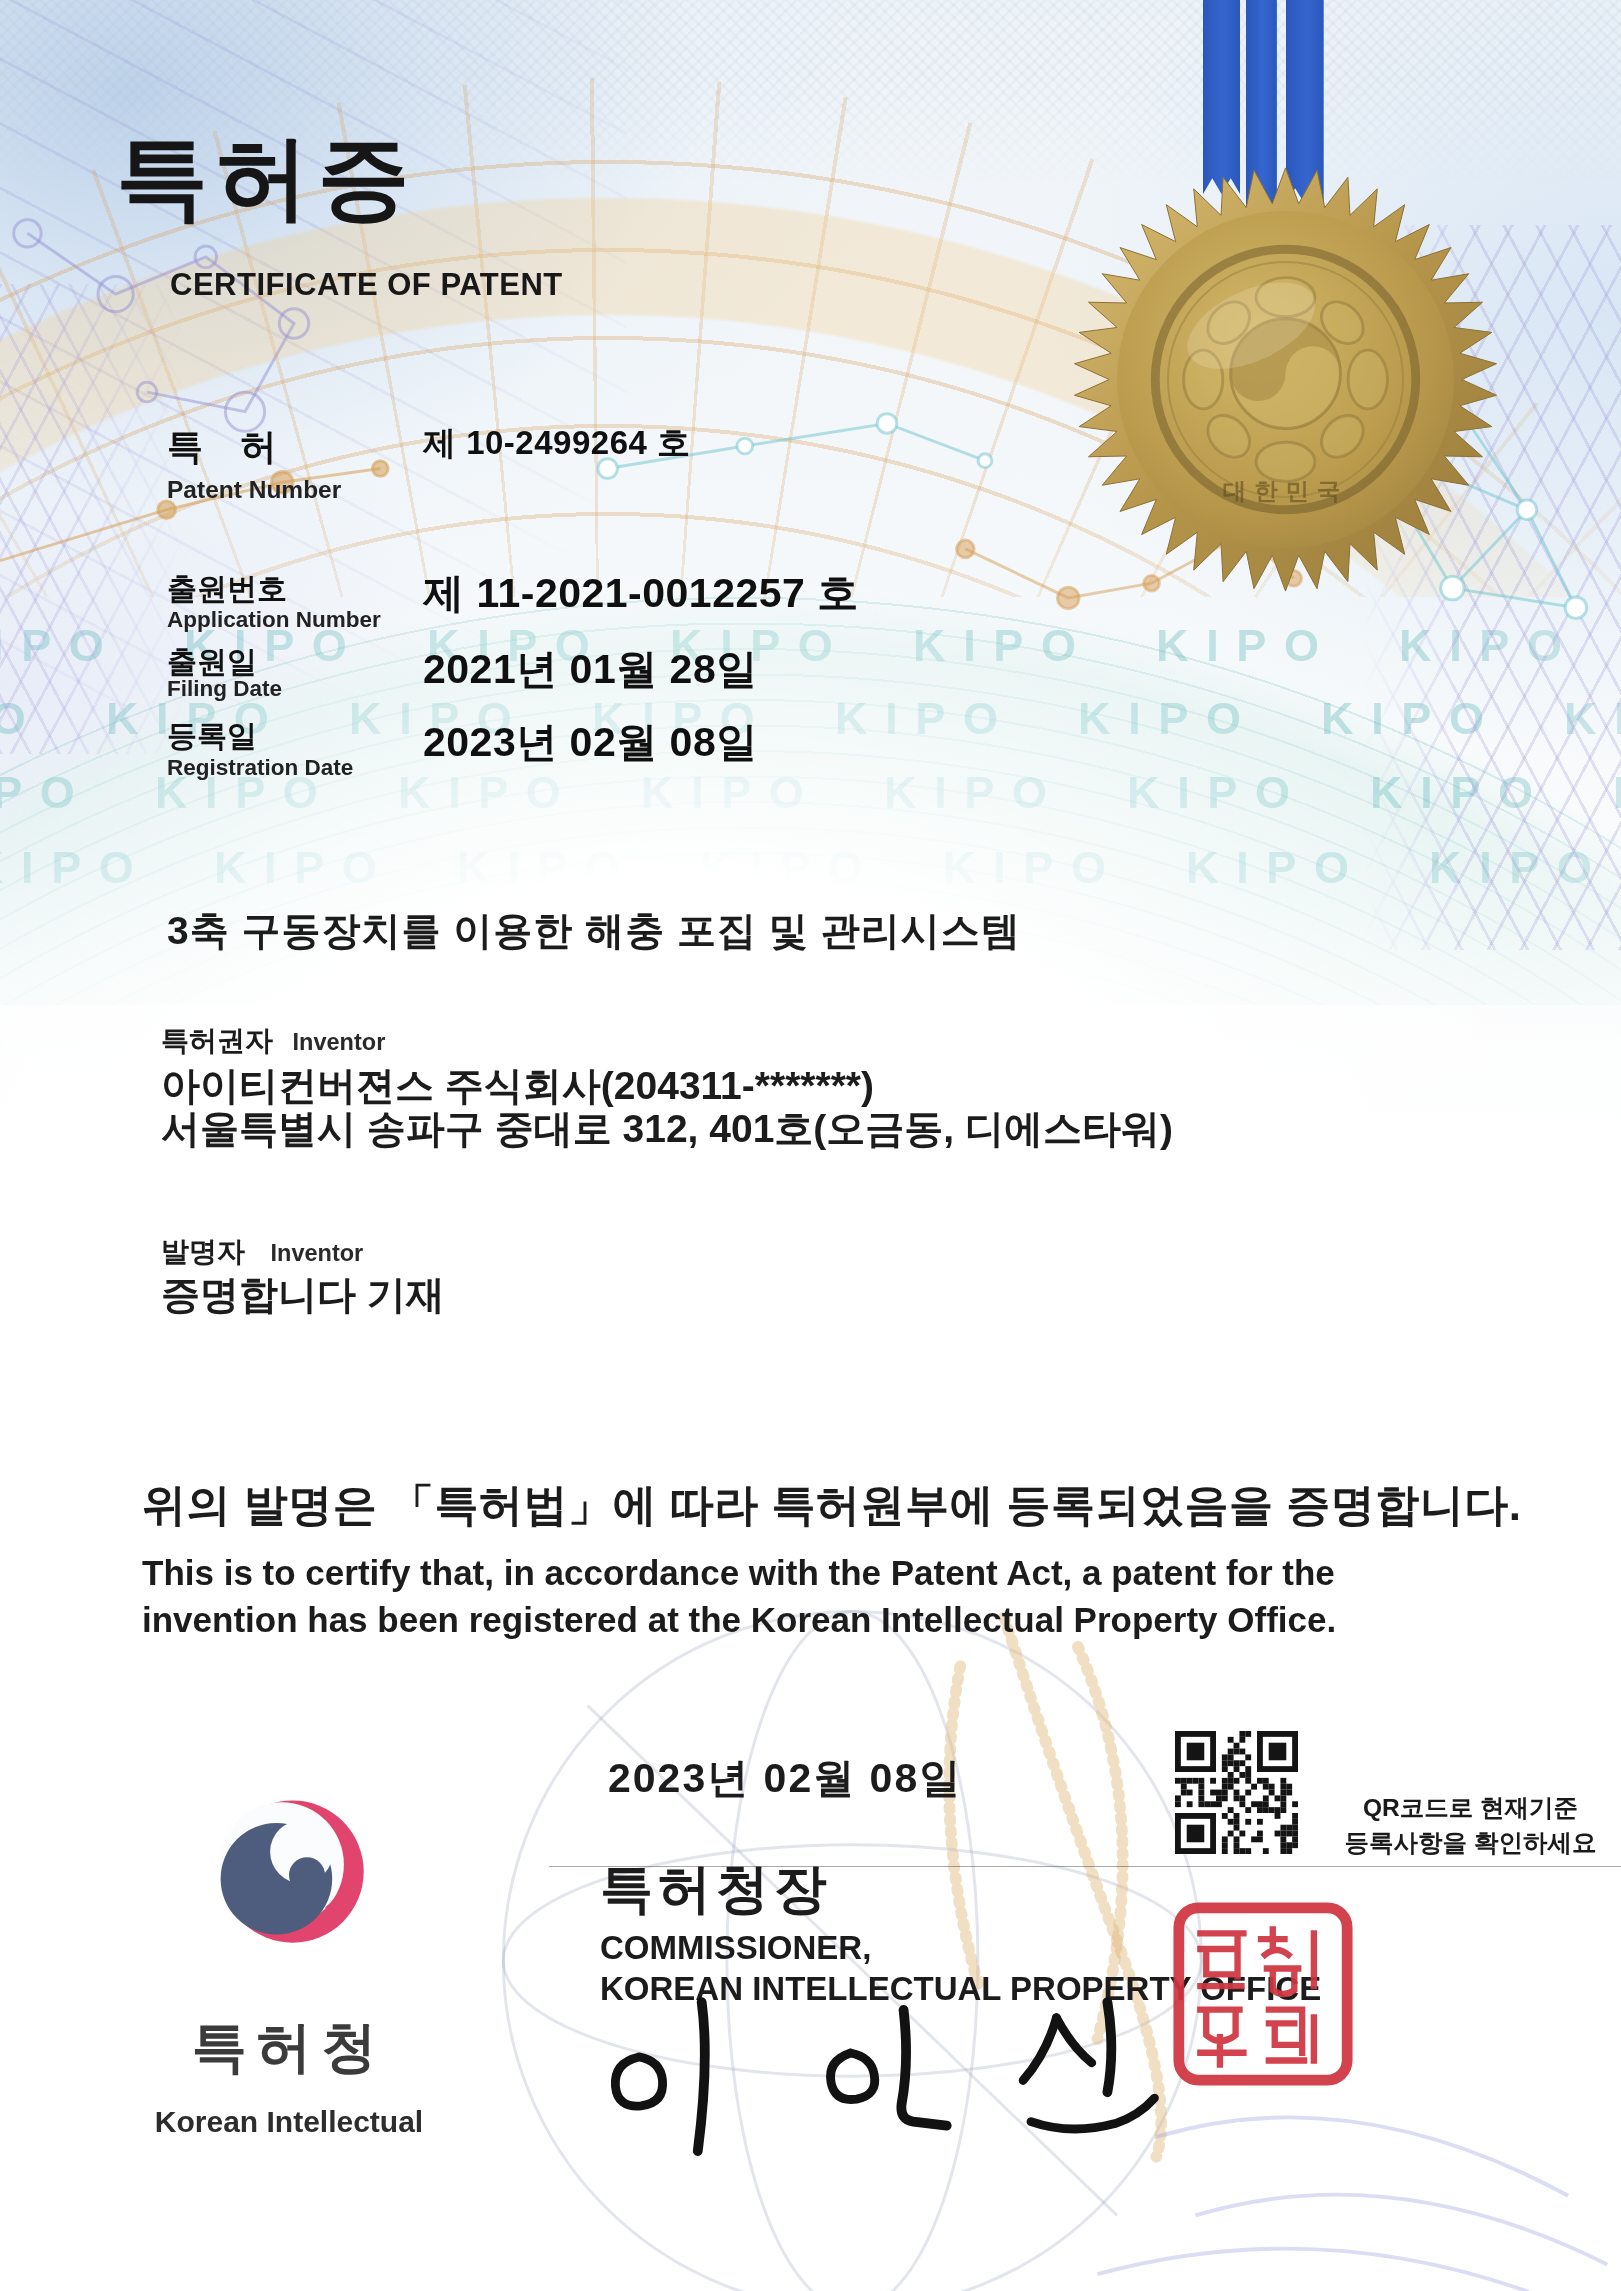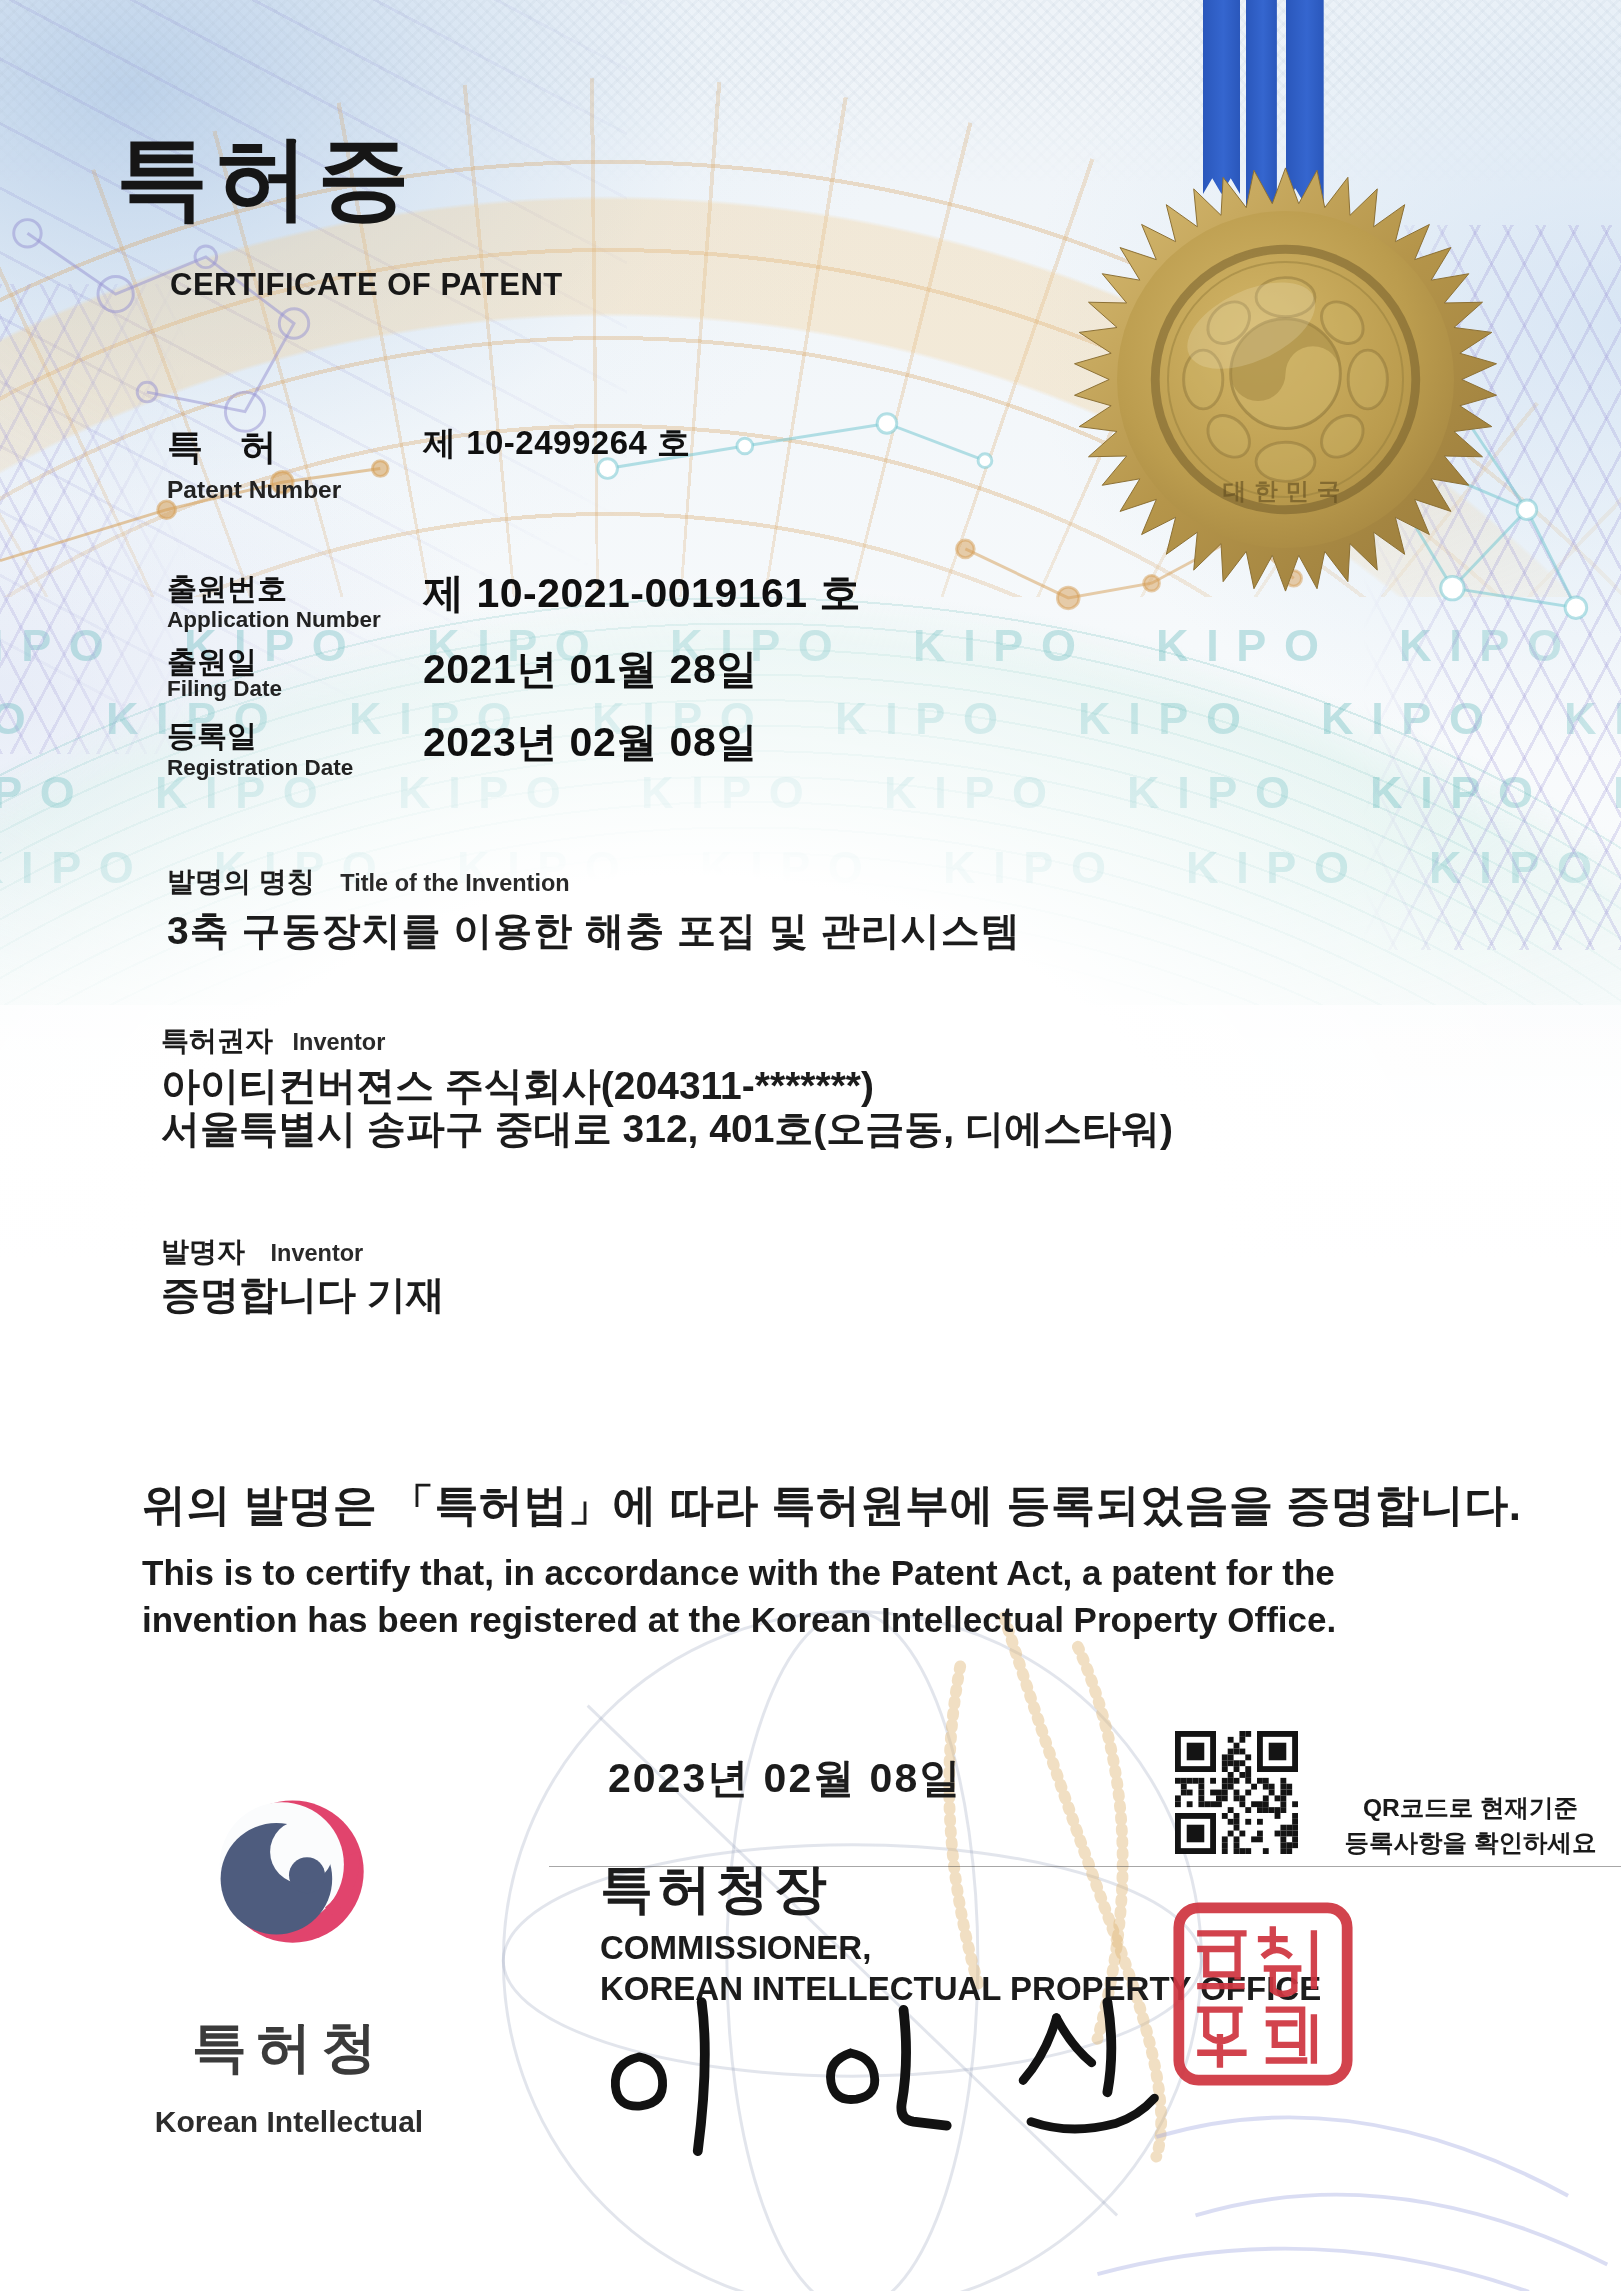--- a/index.html
+++ b/index.html
@@ -267,33 +267,30 @@
 
   <div class="abs fg title-ko">특허증</div>
   <div class="abs fg title-en">CERTIFICATE OF PATENT</div>
 
   <div class="abs fg lab-ko r1-ko">특 허</div>
   <div class="abs fg lab-en r1-en">Patent Number</div>
   <div class="abs fg val r1-val">제 10-2499264 호</div>
 
   <div class="abs fg lab-ko r2-ko">출원번호</div>
   <div class="abs fg lab-en r2-en">Application Number</div>
-  <div class="abs fg val r2-val">제 10-2021-0019161 호</div>
+  <div class="abs fg val r2-val">제 11-2021-0012257 호</div>
 
   <div class="abs fg lab-ko r3-ko">출원일</div>
   <div class="abs fg lab-en r3-en">Filing Date</div>
   <div class="abs fg val r3-val">2021년 01월 28일</div>
 
   <div class="abs fg lab-ko r4-ko">등록일</div>
   <div class="abs fg lab-en r4-en">Registration Date</div>
   <div class="abs fg val r4-val">2023년 02월 08일</div>
 
-  <div class="abs fg inv-label">
-    <span>발명의 명칭</span><span class="inv-label-en">Title of the Invention</span>
-  </div>
   <div class="abs fg inv-title">3축 구동장치를 이용한 해충 포집 및 관리시스템</div>
 
   <div class="abs fg pat-label">
     <span>특허권자</span><span class="pat-label-en">Inventor</span>
   </div>
   <div class="abs fg pat-name">아이티컨버젼스 주식회사(204311-*******)</div>
   <div class="abs fg pat-addr">서울특별시 송파구 중대로 312, 401호(오금동, 디에스타워)</div>
 
   <div class="abs fg invr-label">
     <span>발명자</span><span class="invr-label-en">Inventor</span>

